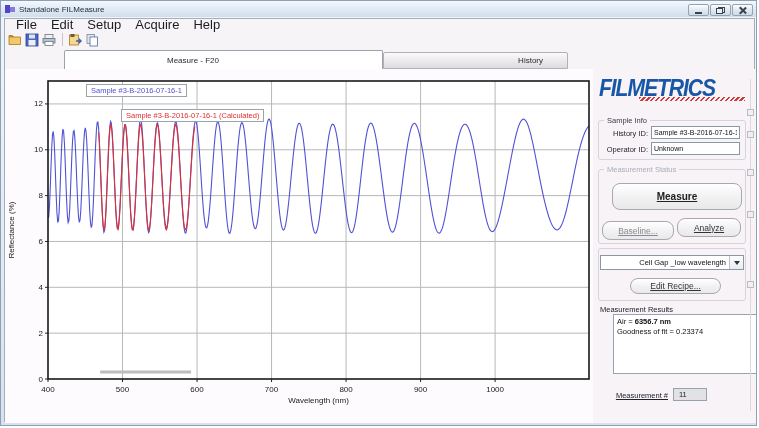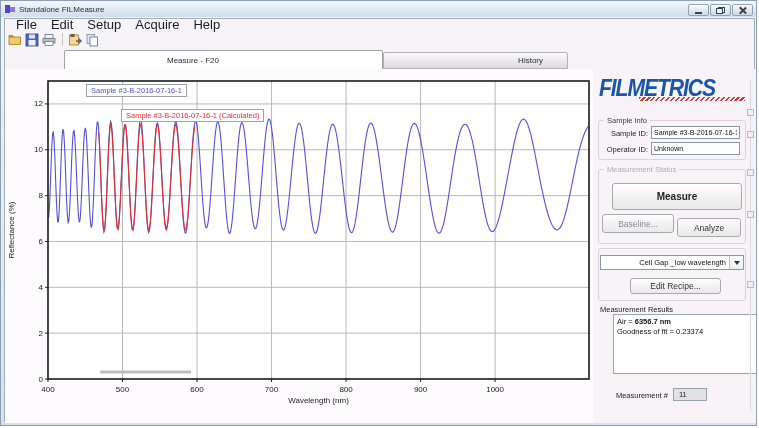--- a/index.html
+++ b/index.html
@@ -59,34 +59,34 @@
   .gb-legend { position:absolute; top:-5px; left:5px; background:#f7f3f7; padding:0 3px;
                font-size:7.5px; color:#3a3a44; white-space:nowrap; }
   .gb-legend-disabled { color:#a9aebc; }
 
   .field-label { position:absolute; font-size:7.5px; color:#26262e; text-align:right; }
   .tb-input { position:absolute; height:13px; border:1px solid #8a98a6; background:#fff;
               font-family:"Liberation Sans", sans-serif; font-size:7px; color:#111; padding:0 2px; }
 
   .btn { position:absolute; display:flex; align-items:center; justify-content:center;
          background:linear-gradient(#ffffff,#f2f1f2 55%,#e9e8ea); border:1px solid #a8a8ad;
-         border-radius:3px; color:#333; cursor:pointer; font-size:8.5px; }
+         border-radius:8px; color:#333; cursor:pointer; font-size:8.5px;text-decoration:underline; }
   .btn-measure { font-weight:bold; font-size:10px; color:#222; }
 
   .combo { position:absolute; display:flex; background:#fff; border:1px solid #8a98a6; cursor:pointer; }
   .combo-text { flex:1; font-size:7.5px; color:#111; padding:2px 3px; white-space:nowrap; overflow:hidden; }
   .combo-btn { width:14px; border-left:1px solid #b8c2cc;
                background:linear-gradient(#fdfdfd,#e8ecf2); display:flex; align-items:center; justify-content:center; }
   .combo-arrow { width:0; height:0; border-left:3px solid transparent; border-right:3px solid transparent; border-top:4px solid #333; }
 
   .results-label { position:absolute; font-size:7.5px; color:#22222a; }
   .results-box { position:absolute; border:1px solid #9aa4ae; background:#fff;
                  font-size:7.5px; color:#111; padding:2px 3px; line-height:10px; }
 
-  .mnum-label { position:absolute; font-size:7.5px; color:#22222a; }
+  .mnum-label { position:absolute; font-size:7.5px; color:#22222a;text-decoration:underline; }
   .mnum-box { position:absolute; border:1px solid #98a2ac; background:#e2e2e4;
               font-size:7.5px; color:#222; padding:1px 0 0 5px; }
 
   .grip-line { position:absolute; left:157px; top:10px; width:1px; height:332px; background:#ddd8dd; }
   .grip-sq { position:absolute; left:154px; width:7px; height:7px; background:#f2eff2; border:1px solid #b8bcc4; }
 </style>
 </head>
 <body>
 
 <div class="window">
@@ -223,30 +223,30 @@
     <div class="sidebar">
 
       <div class="logo">
         <div class="logo-text">FILMETRICS</div>
         <div class="logo-hatch"></div>
       </div>
 
       <div class="groupbox" style="left:5px; top:51px; width:148px; height:40px;">
         <span class="gb-legend">Sample Info</span>
       </div>
-      <div class="field-label" style="left:0px; top:60px; width:55px;">Sample ID:</div>
+      <div class="field-label" style="left:0px; top:60px; width:55px;">History ID:</div>
       <input class="tb-input" style="left: 58px; top: 57px; width: 89px;" value="Sample #3-B-2016-07-16-1">
       <div class="field-label" style="left:0px; top:76px; width:55px;">Operator ID:</div>
       <input class="tb-input" style="left: 58px; top: 73px; width: 89px;" value="Unknown">
 
       <div class="groupbox" style="left:5px; top:100px; width:148px; height:75px;">
         <span class="gb-legend gb-legend-disabled">Measurement Status</span>
       </div>
       <div class="btn btn-measure" style="left:19px; top:114px; width:130px; height:27px;">Measure</div>
-      <div class="btn" style="left:9px; top:145px; width:72px; height:19px; color:#8a8a92;">Baseline...</div>
+      <div class="btn" style="left:9px; top:152px; width:72px; height:19px; color:#8a8a92;">Baseline...</div>
       <div class="btn" style="left:84px; top:149px; width:64px; height:19px;">Analyze</div>
 
       <div class="groupbox" style="left:5px; top:179px; width:148px; height:53px;"></div>
       <div class="combo" style="left:7px; top:186px; width:144px; height:15px;text-align:right;">
         <span class="combo-text">Cell Gap _low wavelength</span>
         <span class="combo-btn">
           <span class="combo-arrow"></span>
         </span>
       </div>
       <div class="btn" style="left:37px; top:209px; width:91px; height:16px;">Edit Recipe...</div>

